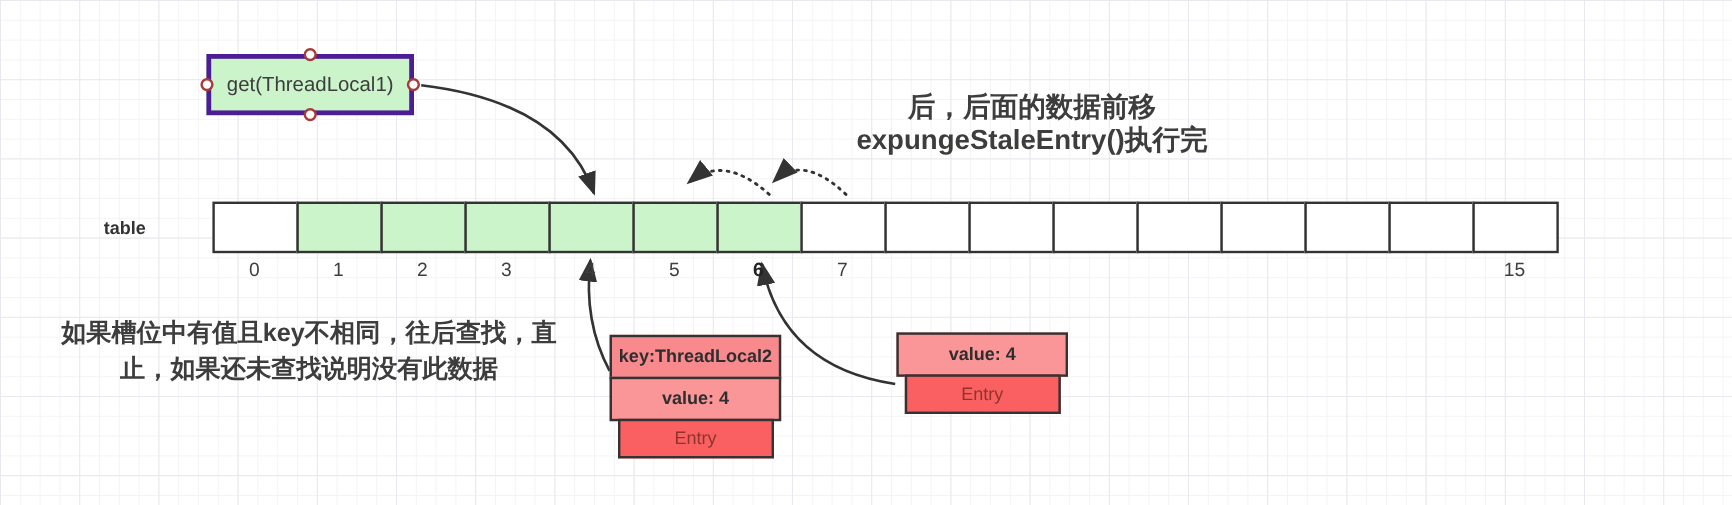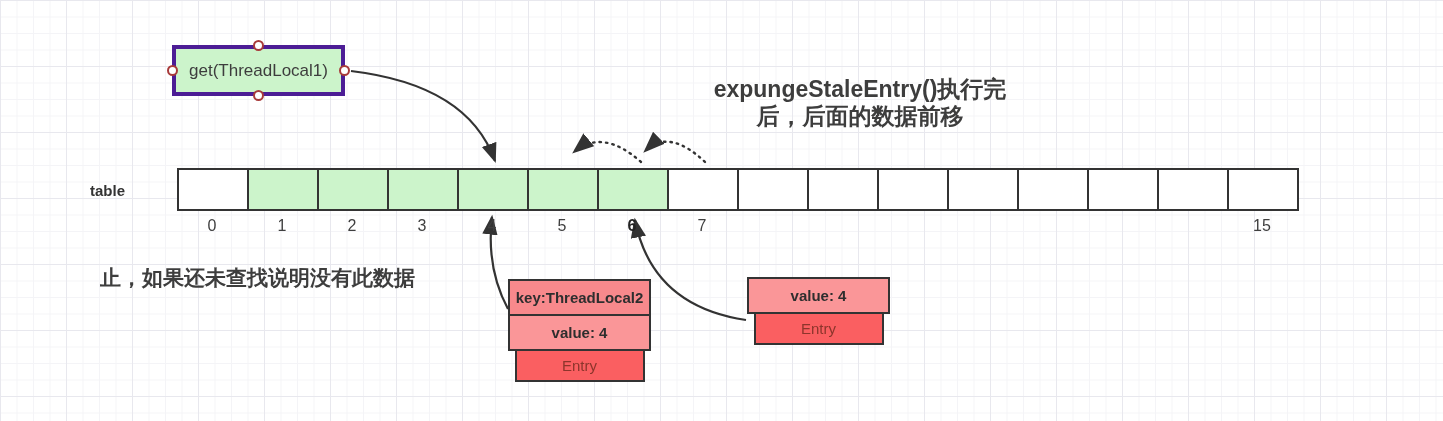--- a/index.html
+++ b/index.html
@@ -32,21 +32,21 @@
     left:650px;top:76px;width:420px;text-align:center;
     font-size:23px;line-height:27px;font-weight:bold;color:var(--text-dark);
   }
   .note-block{
     left:30px;top:263px;width:455px;text-align:center;
     font-size:21px;line-height:30px;font-weight:bold;color:var(--text-dark);
   }
 
   
   .table-label{
-    left:90px;top:182px;width:68px;text-align:left;
+    left:70px;top:182px;width:68px;text-align:center;
     font-size:15px;font-weight:bold;color:#333333;
   }
 
   
   .array{left:177px;top:168px;height:43px;display:flex;}
   .cell{
     width:72px;height:43px;box-sizing:border-box;background:#ffffff;
     border:2px solid var(--cell-border);margin-left:-2px;
   }
   .cell:first-child{margin-left:0;}
@@ -97,22 +97,22 @@
 
 <div class="abs get-box">
   <span>get(ThreadLocal1)</span>
 </div>
 <div class="abs handle" style="left:253px;top:40px;"></div>
 <div class="abs handle" style="left:167px;top:65px;"></div>
 <div class="abs handle" style="left:339px;top:65px;"></div>
 <div class="abs handle" style="left:253px;top:90px;"></div>
 
 <div class="abs title-block">
+  <div>后，后面的数据前移</div>
   <div>expungeStaleEntry()执行完</div>
-  <div>后，后面的数据前移</div>
 </div>
 
 <div class="abs table-label">table</div>
 <div class="abs array">
     <div class="cell"></div>
     <div class="cell green"></div>
     <div class="cell green"></div>
     <div class="cell green"></div>
     <div class="cell green"></div>
     <div class="cell green"></div>
@@ -140,20 +140,21 @@
     <div class="idx" style="left: 630px;"></div>
     <div class="idx" style="left: 700px;"></div>
     <div class="idx" style="left: 770px;"></div>
     <div class="idx" style="left: 840px;"></div>
     <div class="idx" style="left: 910px;"></div>
     <div class="idx" style="left: 980px;"></div>
     <div class="idx" style="left: 1050px;">15</div>
   </div>
 
 <div class="abs note-block">
+  <div>如果槽位中有值且key不相同，往后查找，直</div>
   <div>止，如果还未查找说明没有此数据</div>
 </div>
 
 <div class="abs entry-box" style="left:508px;top:279px;">
   <div class="entry-row key">key:ThreadLocal2</div>
   <div class="entry-row value">value: 4</div>
   <div class="entry-row footer">Entry</div>
 </div>
 
 <div class="abs entry-box" style="left:747px;top:279px;">

